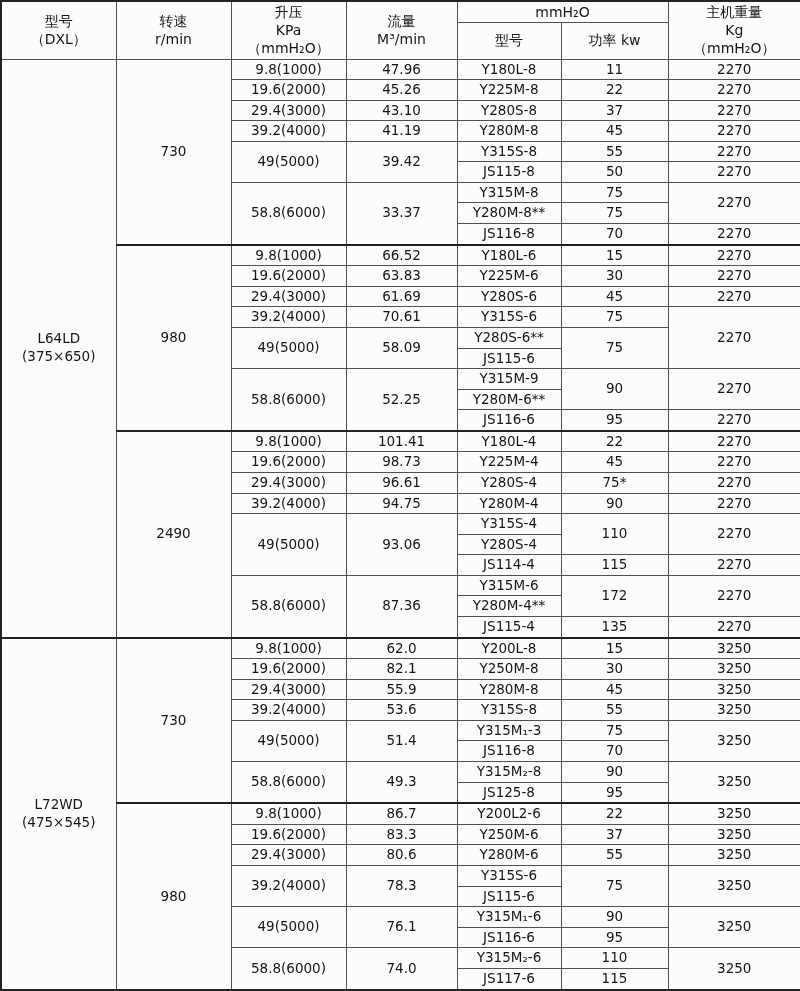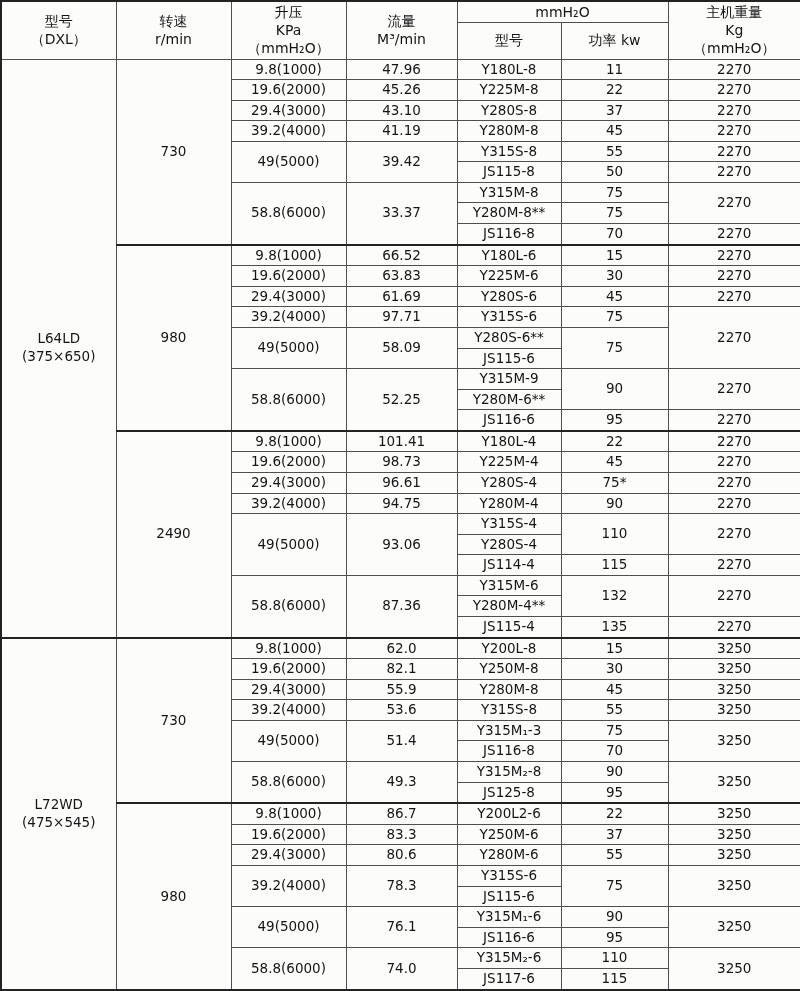--- a/index.html
+++ b/index.html
@@ -156,21 +156,21 @@
       </tr>
       <tr>
         <td>29.4(3000)</td>
         <td>61.69</td>
         <td>Y280S-6</td>
         <td>45</td>
         <td>2270</td>
       </tr>
       <tr>
         <td>39.2(4000)</td>
-        <td>97.71</td>
+        <td>70.61</td>
         <td>Y315S-6</td>
         <td>75</td>
         <td rowspan="3">2270</td>
       </tr>
       <tr>
         <td rowspan="2">49(5000)</td>
         <td rowspan="2">58.09</td>
         <td>Y280S-6**</td>
         <td rowspan="2">75</td>
       </tr>
@@ -233,21 +233,21 @@
       </tr>
       <tr>
         <td>JS114-4</td>
         <td>115</td>
         <td>2270</td>
       </tr>
       <tr>
         <td rowspan="3">58.8(6000)</td>
         <td rowspan="3">87.36</td>
         <td>Y315M-6</td>
-        <td rowspan="2">132</td>
+        <td rowspan="2">172</td>
         <td rowspan="2">2270</td>
       </tr>
       <tr>
         <td>Y280M-4**</td>
       </tr>
       <tr>
         <td>JS115-4</td>
         <td>135</td>
         <td>2270</td>
       </tr>

